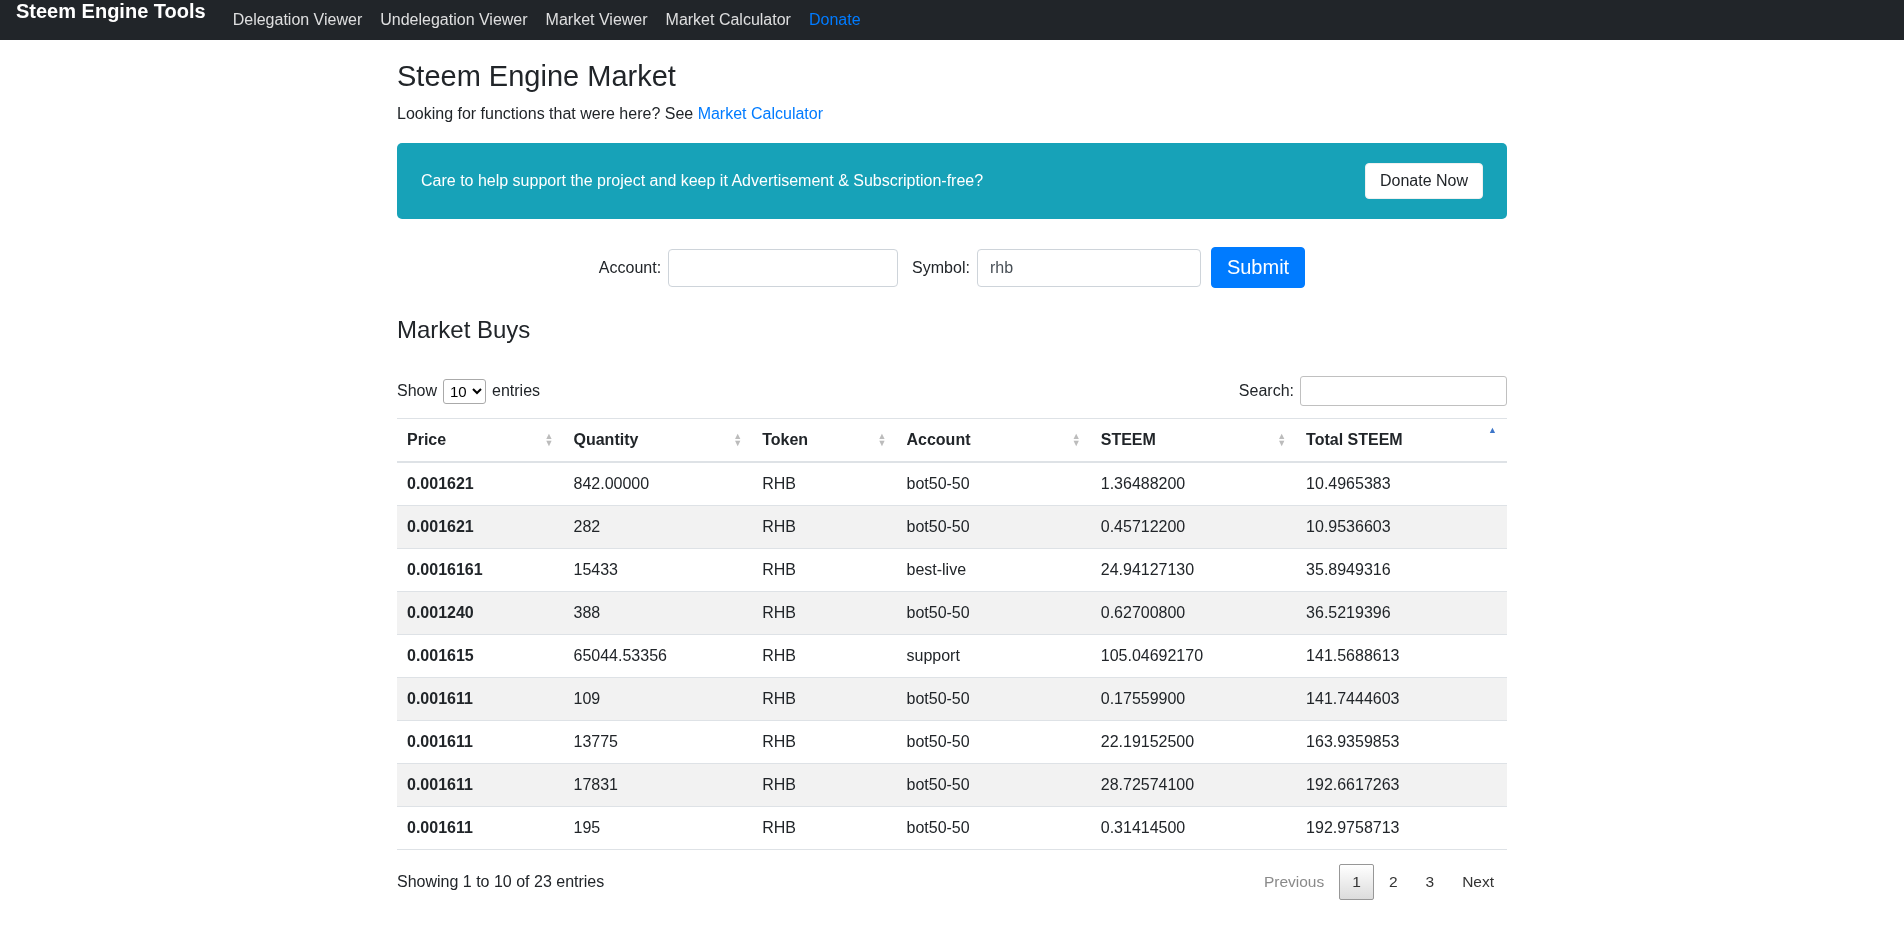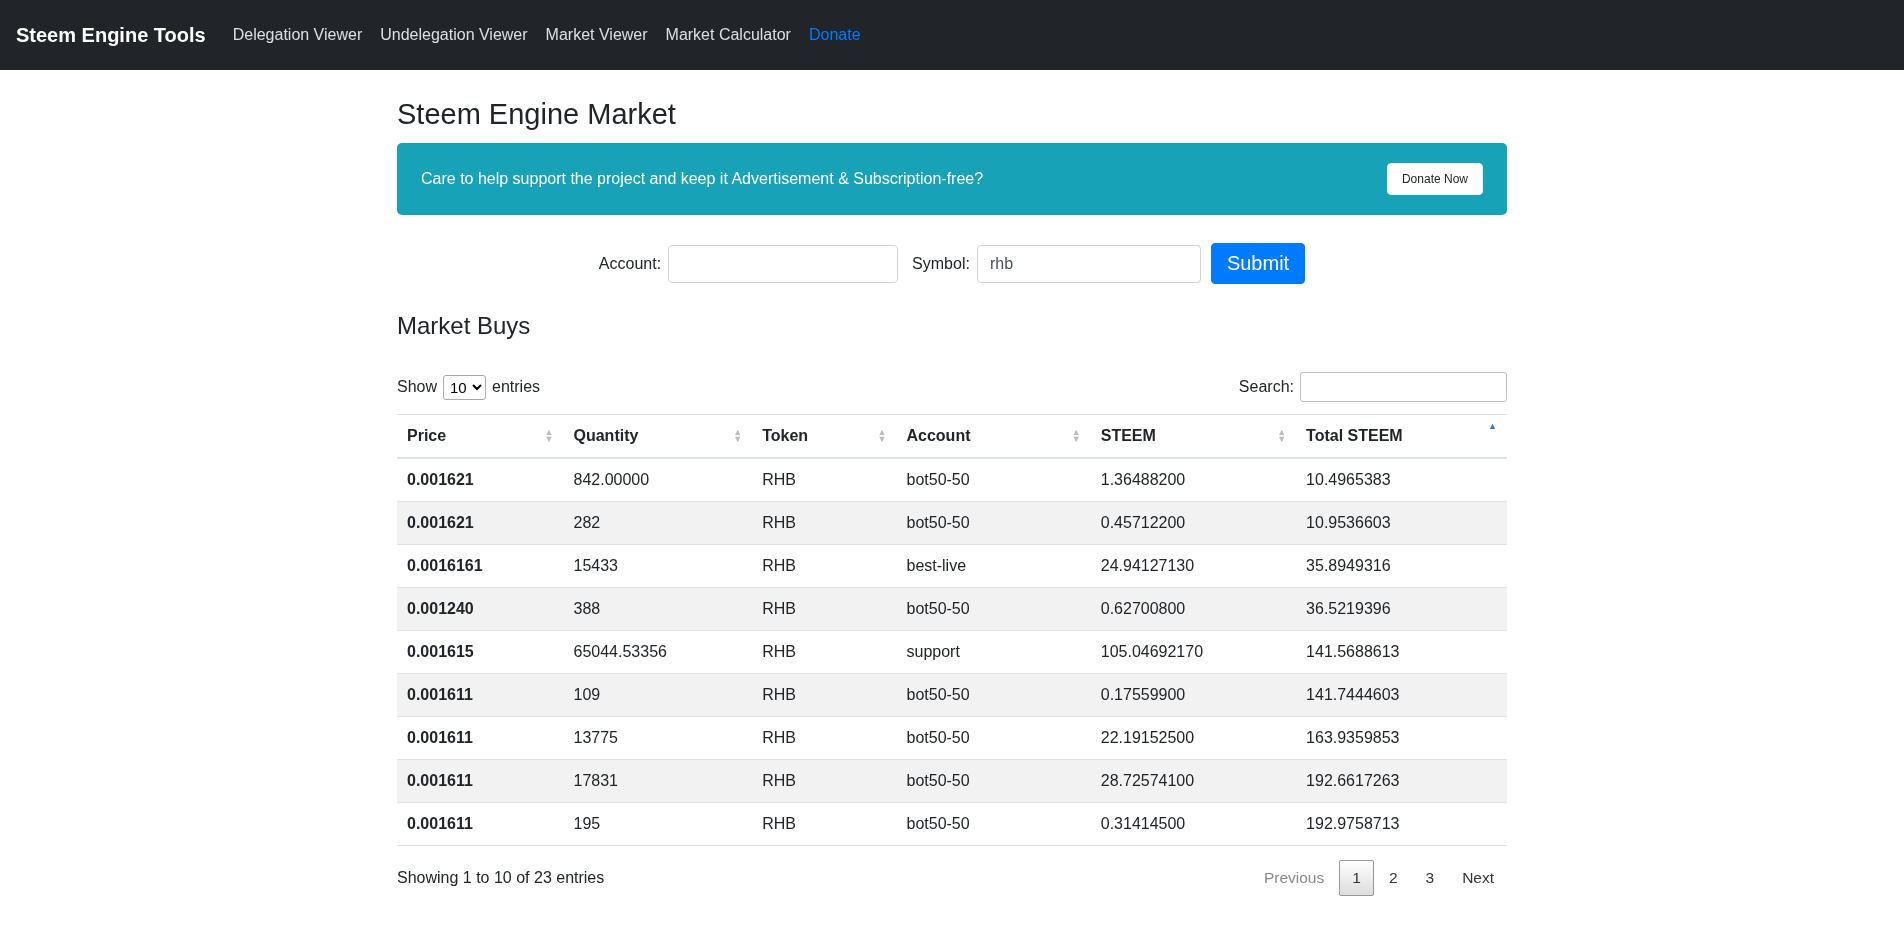--- a/index.html
+++ b/index.html
@@ -7,24 +7,23 @@
   body {
     font-family: "Liberation Sans", sans-serif;
     background: #ffffff;
     color: #212529;
     overflow: hidden;
     font-size: 16px;
   }
 
   
   .navbar {
-    height: 70px;
+    height: 40px;
     background: #212529;
     display: flex;
-    align-items: center;
     padding: 0 16px;
   }
   .navbar-brand {
     color: #ffffff;
     font-size: 20px;
     font-weight: 600;
     margin-right: 18px;
     text-decoration: none;
     cursor: pointer;
   }
@@ -38,21 +37,21 @@
     white-space: nowrap;
   }
   .nav-link--accent { color: #007bff; }
 
   
   .container { width: 1140px; margin: 0 auto; padding: 0 15px; }
 
   .page-title {
     font-size: 29px;
     font-weight: 500;
-    margin: 28px 0 12px 0;
+    margin: 20px 0 12px 0;
     color: #212529;
   }
   .page-subtitle { font-size: 16px; margin-bottom: 20px; }
   .link { color: #007bff; text-decoration: none; cursor: pointer; }
 
   
   .banner {
     background: #17a2b8;
     border-radius: 5px;
     padding: 20px 24px;
@@ -63,21 +62,21 @@
     margin-bottom: 28px;
     gap: 8px;
   }
   .banner-text { font-size: 16px; }
   .btn-light {
     background: #ffffff;
     color: #212529;
     border: 1px solid #f0f0f0;
     border-radius: 4px;
     padding: 8px 14px;
-    font-size: 12px;
+    font-size: 16px;
     font-family: inherit;
     cursor: pointer;
   }
 
   
   .lookup-form {
     display: flex;
     align-items: center;
     justify-content: center;
     margin-bottom: 28px;
@@ -221,20 +220,21 @@
     <li><a class="nav-link">Market Viewer</a></li>
     <li><a class="nav-link">Market Calculator</a></li>
     <li><a class="nav-link nav-link--accent">Donate</a></li>
   </ul>
 </nav>
 
 <div class="container">
 
   <h2 class="page-title">Steem Engine Market</h2>
 
+  <p class="page-subtitle"><span>Looking for functions that were here? See </span><a class="link">Market Calculator</a></p>
 
   <div class="banner">
     <span class="banner-text">Care to help support the project and keep it Advertisement &amp; Subscription-free?</span>
     <button class="btn-light">Donate Now</button>
   </div>
 
   <div class="lookup-form">
     <label>Account:</label>
     <input class="text-input account-input" type="text" value="" style="">
     <label>Symbol:</label>

